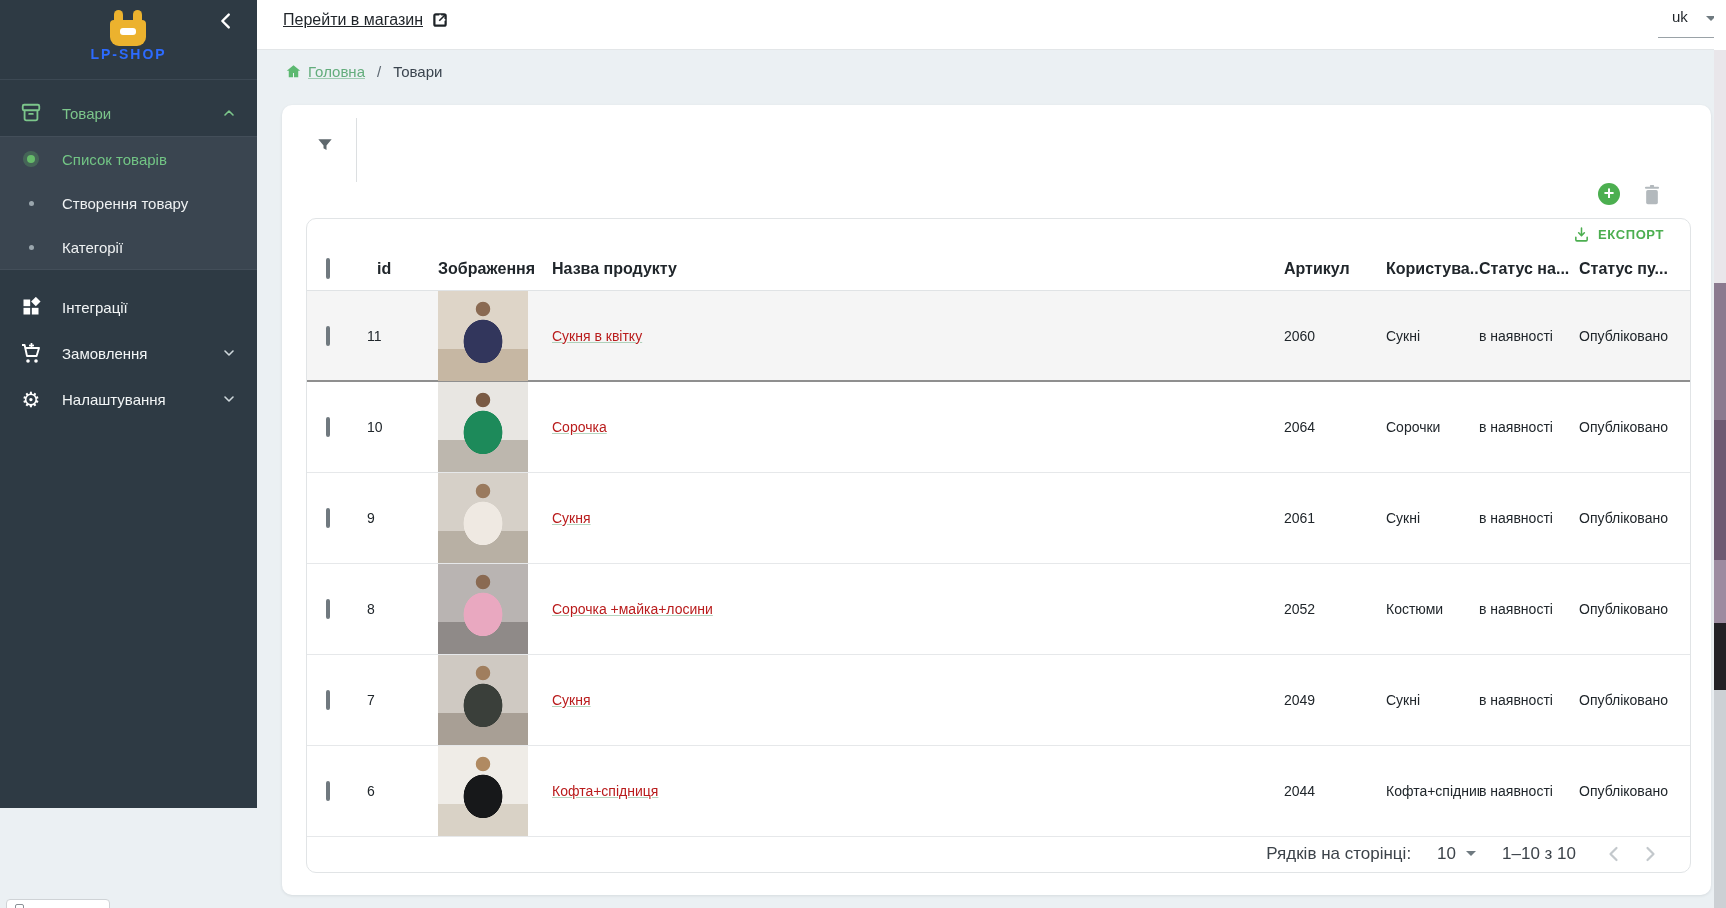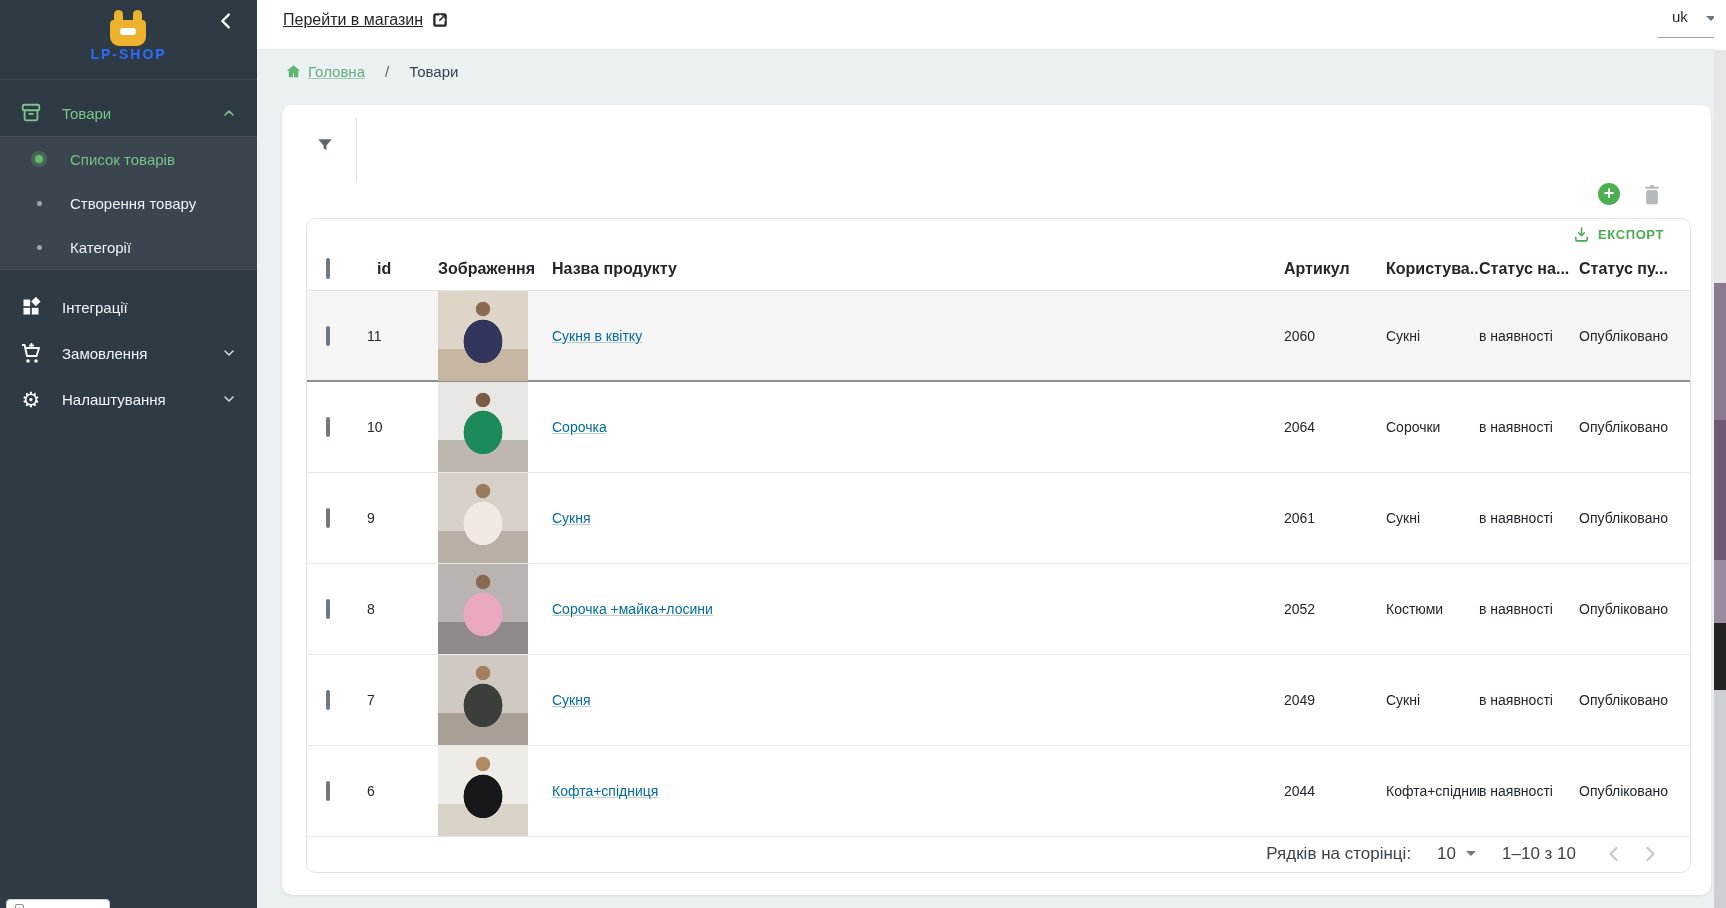--- a/index.html
+++ b/index.html
@@ -1,56 +1,56 @@
 <!DOCTYPE html>
 <html><head>
 <meta charset="utf-8">
 <style>
   * { margin:0; padding:0; box-sizing:border-box; }
   html,body { width:1726px; height:908px; overflow:hidden; font-family:"Liberation Sans", sans-serif; background:#ebf0f3; }
 
   
-  .sidebar { position:absolute; left:0; top:0; width:257px; height:908px; background:#2e3a44; color:#eceff1; z-index:5; }
+  .sidebar { position:absolute; left:0; top:0; width:257px; height:808px; background:#2e3a44; color:#eceff1; z-index:5; }
   .logo-block { height:80px; border-bottom:1px solid #3c4853; position:relative; }
   .bag { position:absolute; left:108px; top:10px; width:40px; height:38px; }
   .bag .strapL,.bag .strapR { position:absolute; top:0; width:9px; height:16px; background:#ecb22e; border-radius:5px 5px 0 0; }
   .bag .strapL { left:6px; } .bag .strapR { right:6px; }
   .bag .body { position:absolute; left:2px; top:10px; width:36px; height:26px; background:#ecb22e; border-radius:4px 4px 9px 9px; }
   .bag .slot { position:absolute; left:12px; top:18px; width:16px; height:7px; background:#ffffff; border-radius:3px; }
   .logo-text { position:absolute; left:0; top:46px; width:100%; text-align:center; color:#2d6bff; font-weight:bold; font-size:14px; letter-spacing:2px; }
   .collapse-btn { position:absolute; right:20px; top:10px; width:22px; height:22px; color:#fff; cursor:pointer; }
 
   .nav { padding-top:10px; }
   .nav-item { height:46px; display:flex; align-items:center; position:relative; cursor:pointer; }
   .nav-item .nico { width:62px; display:flex; justify-content:center; align-items:center; }
   .nav-item .nlabel { font-size:15px; color:#f2f5f6; }
   .nav-item .nlabel.green { color:#7cc68b; }
   .nav-chevron { position:absolute; right:20px; top:15px; width:16px; height:16px; }
   .submenu { background:#3a4550; border-top:1px solid #434e59; border-bottom:1px solid #434e59; }
-  .sub-item { height:44px; display:flex; align-items:center; cursor:pointer;margin-left:8px; }
+  .sub-item { height:44px; display:flex; align-items:center; cursor:pointer; }
   .sub-item .dotwrap { width:62px; display:flex; justify-content:center; align-items:center; }
   .dot { width:5px; height:5px; border-radius:50%; background:#9aa6ad; }
   .dot.active { width:8px; height:8px; background:#66bb6a; box-shadow:0 0 0 4px rgba(102,187,106,.28); }
   .sub-item .slabel { font-size:15px; color:#eef1f2; }
   .sub-item .slabel.active { color:#72c585; }
   .gap14 { height:14px; }
   .gear-glyph { font-size:21px; color:#fff; line-height:1; }
 
   
   .topbar { position:absolute; left:257px; top:0; width:1599px; height:50px; background:#fff; border-bottom:1px solid #e3e6e8; }
   .store-link { position:absolute; left:26px; top:11px; font-size:16px; color:#1f2429; text-decoration:underline; display:flex; align-items:center; gap:8px; cursor:pointer; }
   .lang-select { position:absolute; right:138px; top:8px; width:54px; cursor:pointer; }
   .lang-select .val { font-size:15px; color:#1f2429; padding-left:8px; }
   .lang-select .caret { position:absolute; right:2px; top:8px; width:0; height:0; border-left:5px solid transparent; border-right:5px solid transparent; border-top:5px solid #6f7a80; }
   .lang-select .underline { position:absolute; left:-6px; right:-4px; top:29px; border-bottom:1px solid #9aa2a7; }
   .avatar-btn { position:absolute; right:32px; top:7px; width:28px; height:28px; cursor:pointer; }
 
   
   .content { position:absolute; left:257px; top:50px; width:1469px; height:858px; background:#ebf0f3; }
-  .breadcrumb { position:absolute; left:28px; top:13px; display:flex; align-items:center; gap:20px; font-size:15px; }
+  .breadcrumb { position:absolute; left:28px; top:13px; display:flex; align-items:center; gap:12px; font-size:15px; }
   .breadcrumb .home-link { color:#63ad7c; text-decoration:underline; text-decoration-color:rgba(99,173,124,.55); display:flex; align-items:center; gap:6px; cursor:pointer; }
   .breadcrumb .sep { color:#5c6670; }
   .breadcrumb .current { color:#3a444e; }
 
   .card { position:absolute; left:25px; top:55px; width:1429px; height:790px; background:#ffffff; border-radius:10px; box-shadow:0 1px 3px rgba(30,40,50,.10); }
   .filter-btn { position:absolute; left:33px; top:30px; width:22px; height:22px; cursor:pointer; }
   .filter-divider { position:absolute; left:74px; top:13px; height:64px; border-left:1px solid #dcdfe1; }
   .add-btn { position:absolute; left:1316px; top:78px; width:22px; height:22px; border-radius:50%; background:#4caf50; color:#fff; font-size:18px; line-height:20px; text-align:center; font-weight:bold; cursor:pointer; }
   .trash-btn { position:absolute; left:1360px; top:79px; width:20px; height:22px; cursor:pointer; }
 
@@ -68,21 +68,21 @@
   .col-img { width:122px; padding-left:16px; }
   .col-name { flex:1; padding-left:8px; }
   .col-sku { width:102px; }
   .col-user { width:93px; white-space:nowrap; overflow:hidden; }
   .col-stock { width:100px; white-space:nowrap; overflow:hidden; }
   .col-pub { width:113px; white-space:nowrap; overflow:hidden; }
 
   .cbx { width:18px; height:18px; border:2px solid #70797f; border-radius:2px; background:#fff; cursor:pointer; }
   .trow.hl .cbx { background:#f5f5f5; }
   .pimg { width:90px; height:90px; background:#ccc; }
-  .plink { color:#0369a1; text-decoration:underline; text-decoration-color:rgba(106,172,128,.5); cursor:pointer; }
+  .plink { color:#b91c1c; text-decoration:underline; text-decoration-color:rgba(106,172,128,.5); cursor:pointer; }
 
   .pagination { position:absolute; left:0; bottom:0; width:1385px; height:37px; display:flex; align-items:center; justify-content:flex-end; gap:26px; padding-right:30px; font-size:17px; color:#3c434a; }
   .rpp { display:flex; align-items:center; gap:6px; cursor:pointer; }
   .rpp .caret { width:0; height:0; border-left:5px solid transparent; border-right:5px solid transparent; border-top:5px solid #6f7a80; margin-left:4px; }
   .pg-arrow { width:24px; height:24px; color:#c3c8cc; cursor:pointer; }
   .pg-arrows { display:flex; gap:12px; }
 
   
   .edge-strip { position:absolute; right:0; top:0; width:12px; height:908px; background:linear-gradient(#ffffff 0 50px, #e9e6ea 50px 283px, #8b7a8f 283px 420px, #6d5a72 420px 560px, #9c8ba0 560px 623px, #232126 623px 690px, #ccd0d4 690px 100%); z-index:6; }
   .status-bubble { position:absolute; left:6px; top:899px; width:104px; height:18px; background:#fff; border:1px solid #cfd3d6; border-radius:4px; z-index:7; display:flex; align-items:center; padding-left:8px; }

